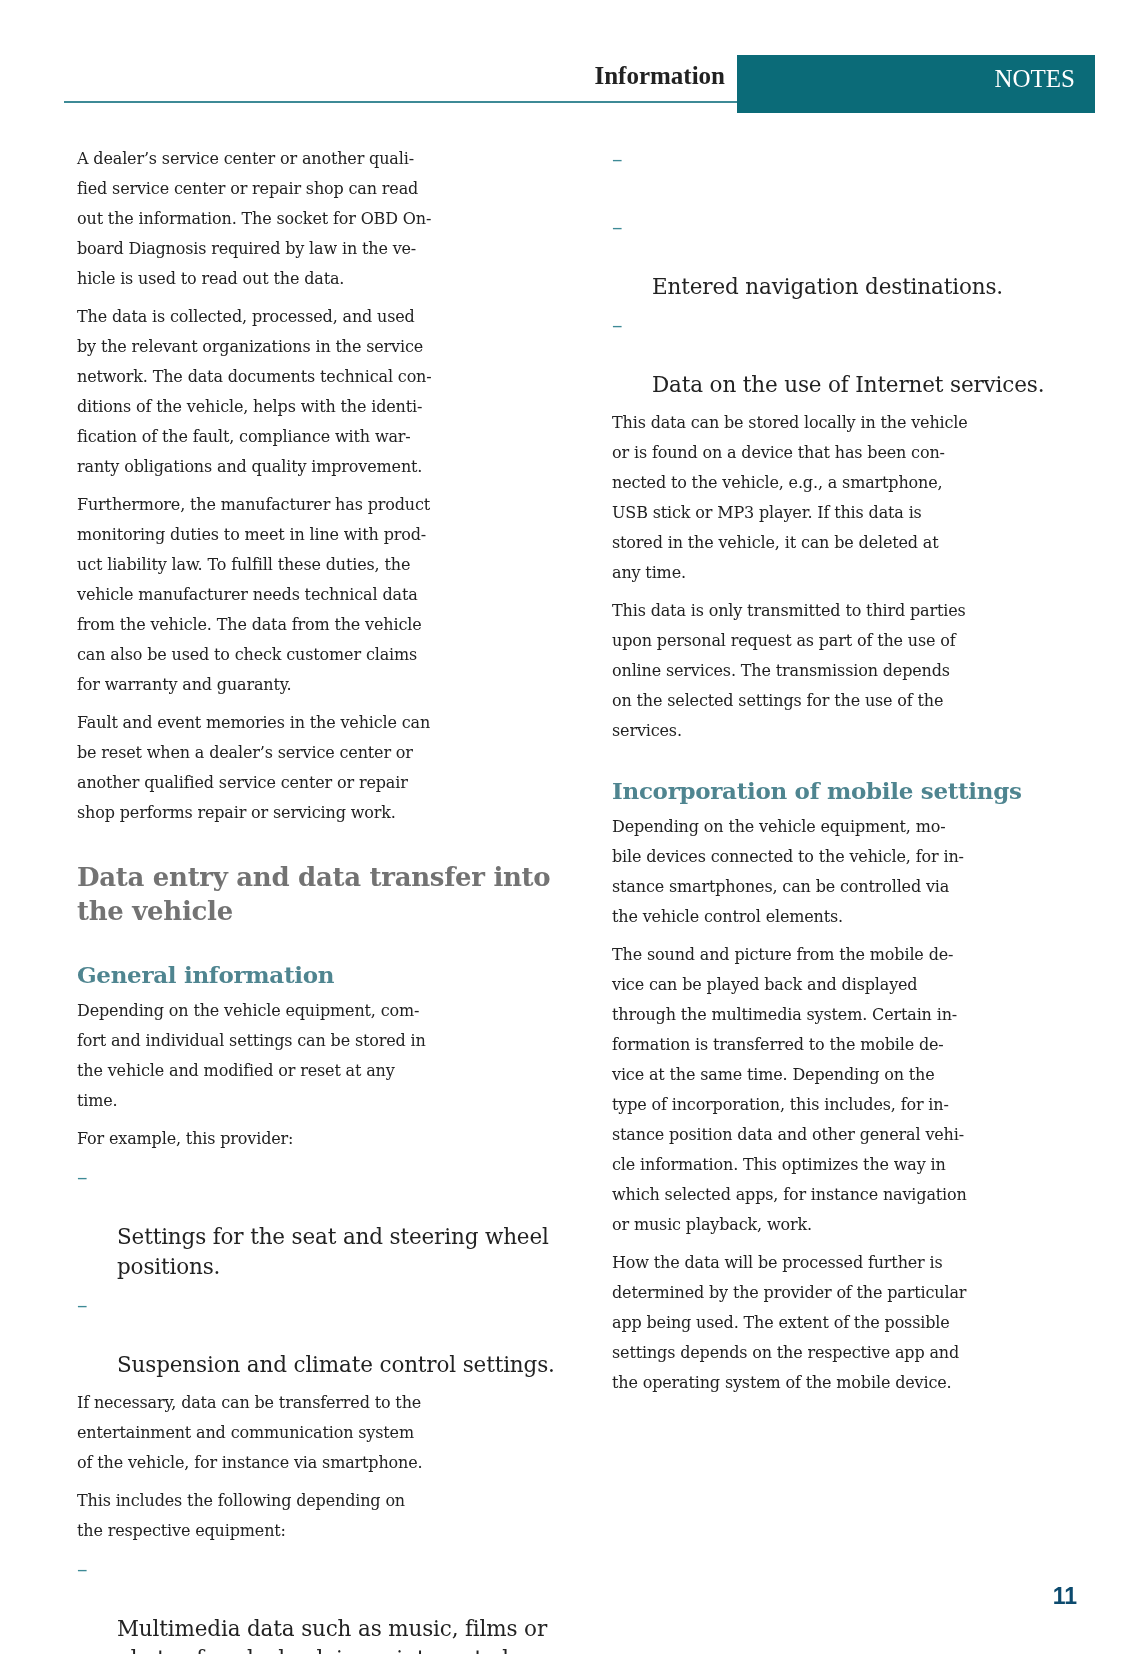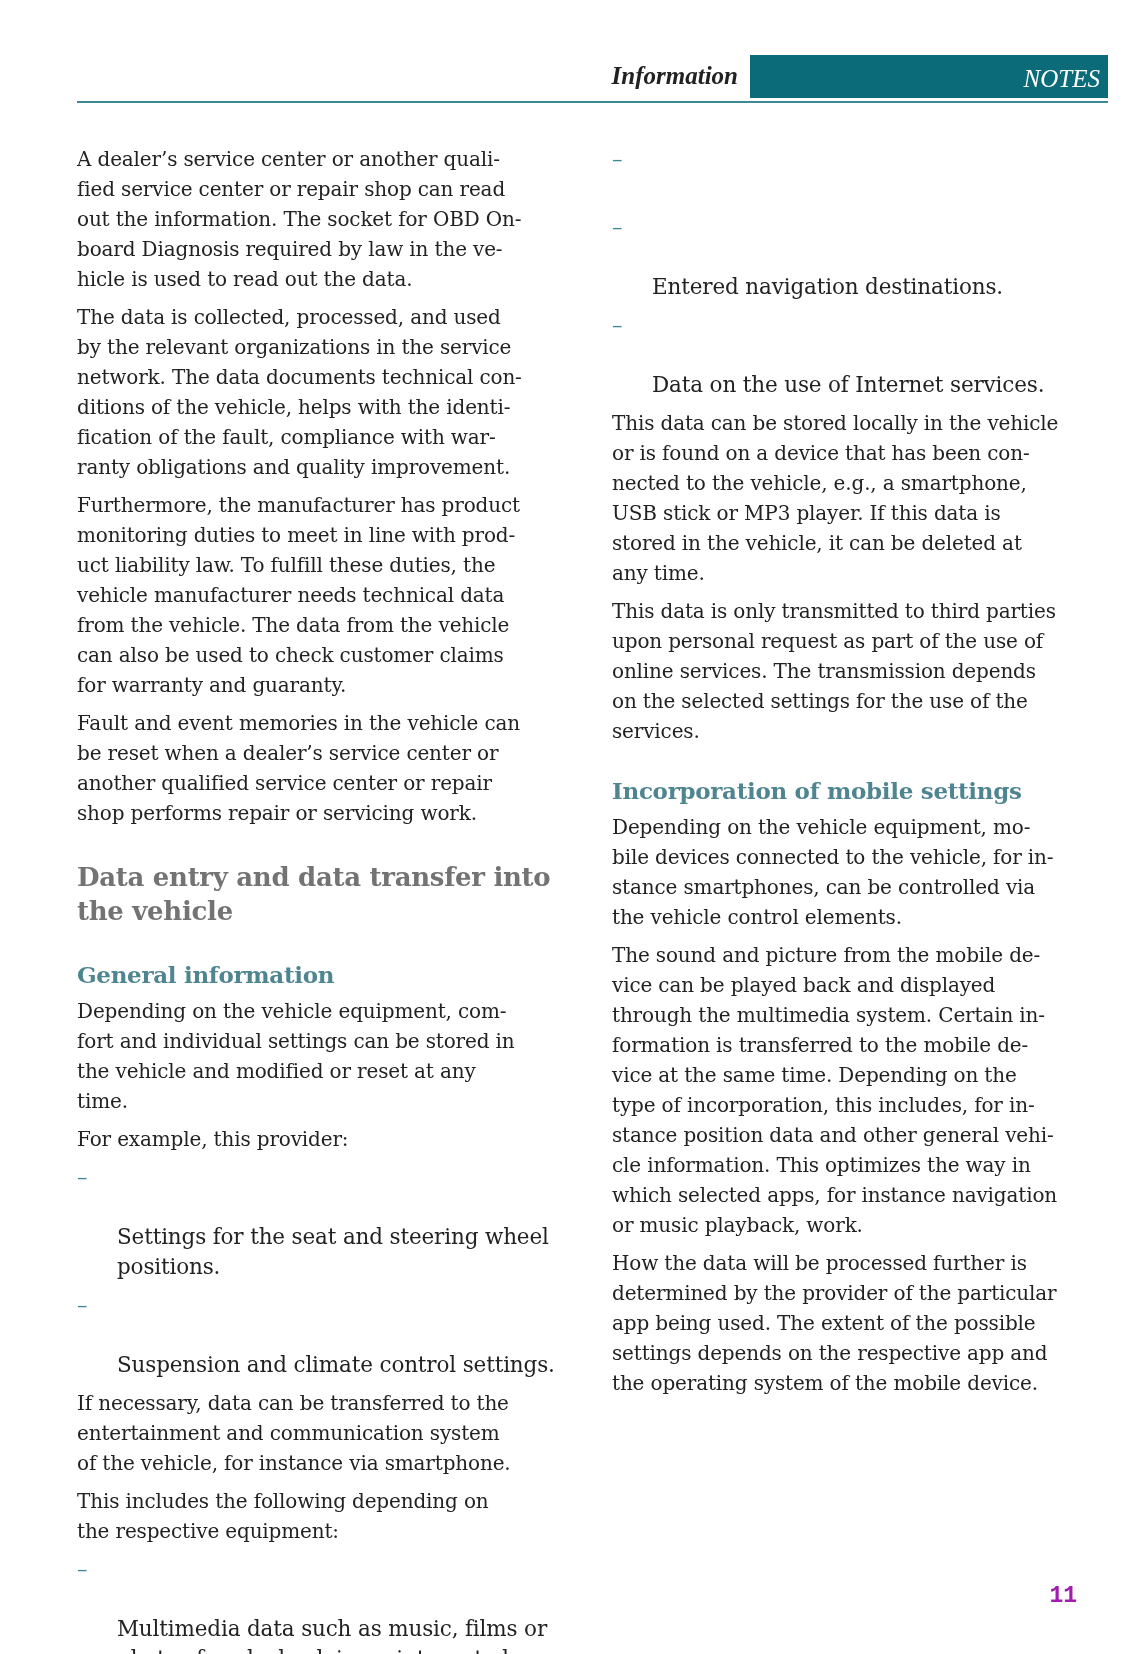--- a/index.html
+++ b/index.html
@@ -10,61 +10,60 @@
     body {
       width: 1142px;
       height: 1654px;
       position: relative;
       overflow: hidden;
       font-family: "DejaVu Serif", "Liberation Serif", serif;
       color: #222222;
     }
     .header {
       position: absolute;
-      left: 77px;
+      left: 64px;
       top: 55px;
       width: 1031px;
       height: 46px;
       border-bottom: 2px solid #3d8a96;
-      font-style: italic;
     }
     .header-section {
       position: absolute;
       right: 370px;
       top: 7px;
       font-family: "Liberation Serif", "DejaVu Serif", serif;
       font-weight: bold;
       font-size: 25px;
       color: #222222;
       white-space: nowrap;
     }
     .header-tab {
       position: absolute;
       left: 673px;
       top: 0;
       width: 358px;
-      height: 43px;
+      height: 58px;
       background: #0b6b78;
       box-sizing: border-box;
-      padding-right: 8px;
+      padding-right: 20px;
       text-align: right;
       line-height: 47px;
       font-family: "Liberation Serif", "DejaVu Serif", serif;
       font-size: 25px;
       color: #ffffff;
     }
     .col {
       position: absolute;
       top: 144px;
     }
     .col-left { left: 77px; width: 500px; }
     .col-right { left: 612px; width: 500px; }
 
     .para {
-      font-size: 20px;
+      font-size: 16px;
       line-height: 30px;
       margin: 0 0 8px 0;
       white-space: pre-line;
       letter-spacing: -0.15px;
     }
     .list {
       margin: 0 0 8px 0;
       padding: 0;
       list-style: none;
     }
@@ -101,24 +100,24 @@
       font-size: 23px;
       line-height: 30px;
       margin: 32px 0 6px 0;
       letter-spacing: -0.3px;
     }
     .h3.first-right { margin-top: 30px; }
     .page-number {
       position: absolute;
       right: 65px;
       top: 1583px;
-      font-family: Liberation Mono, monospace;
+      font-family: Liberation Sans, sans-serif;
       font-weight: bold;
       font-size: 23px;
-      color: #a21caf;
+      color: #0c4a6e;
     }
   </style>
 </head>
 <body>
 
 <div class="header">
   <span class="header-section">Information</span>
   <div class="header-tab">NOTES</div>
 </div>
 

